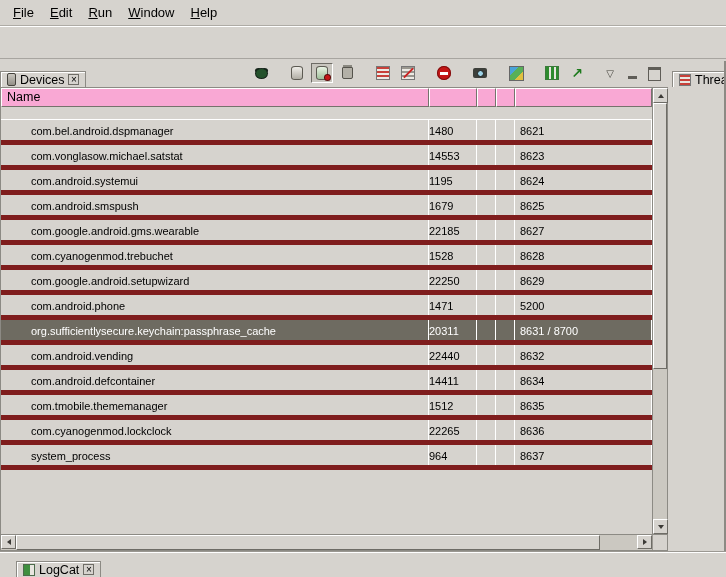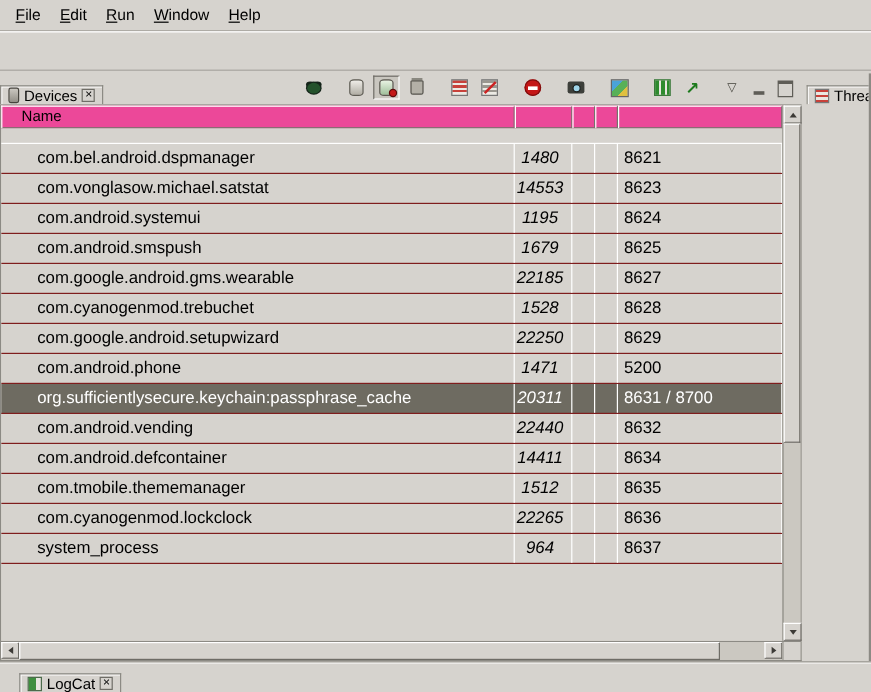--- a/index.html
+++ b/index.html
@@ -81,28 +81,28 @@
   .view-menu-icon::before { content:"▽"; font-size:10px; color:#44423c; line-height:1; }
   .minimize-icon::before { content:""; width:9px; height:3px; background:#5f5d57; margin-top:7px; }
   .maximize-icon::before { content:""; width:11px; height:10px; border:1px solid #5f5d57; border-top-width:3px; }
 
   
   .table-wrap { flex:1; min-height:0; display:flex; border:1px solid #8c8a84; background:#d6d3ce; }
   .grid { flex:1; min-width:0; display:flex; flex-direction:column; }
   .thead, .row { display:grid; grid-template-columns:428px 48px 19px 19px 1fr; }
   .thead { height:19px; flex:none; }
   .th { border-top:1px solid #fff; border-left:1px solid #fff; border-right:1px solid #75736c;
-        border-bottom:1px solid #75736c; background:#ec4899; font-size:12.5px; line-height:16px;
-        padding-left:16px; overflow:hidden; white-space:nowrap; }
+        border-bottom:1px solid #75736c; background:#f9a8d4; font-size:12.5px; line-height:16px;
+        padding-left:5px; overflow:hidden; white-space:nowrap; }
   .tbody { flex:1; overflow:hidden; background:#d6d3ce; }
   .tbody::before { content:""; display:block; height:12px; border-bottom:1px solid #fff; }
-  .row { height:25px; line-height:23px; border-bottom:1px solid #7f1d1d; font-size:14px; cursor:default; }
+  .row { height:25px; line-height:23px; border-bottom:5px solid #7f1d1d; font-size:11px; cursor:default; }
   .cell { border-right:1px solid #fff; overflow:hidden; white-space:nowrap; }
   .cell.pkg { padding-left:30px; }
-  .cell.pid { text-align:center; padding-right:5px;font-style:italic; }
+  .cell.pid { text-align:left; padding-right:5px; }
   .cell.port { padding-left:5px; }
   .row.selected { background:#6e6b61; color:#fff; }
 
   
   .vscroll { width:15px; flex:none; display:flex; flex-direction:column; border-left:1px solid #8c8a84; background:#cbc8c1; }
   .sbtn { width:15px; height:15px; flex:none; border:1px solid; border-color:#ffffff #6e6c66 #6e6c66 #ffffff;
           background:#d6d3ce; display:flex; align-items:center; justify-content:center; }
   .vtrack { flex:1; position:relative; }
   .vthumb { position:absolute; top:0; left:0; right:0; height:64%;
             border:1px solid; border-color:#ffffff #6e6c66 #6e6c66 #ffffff; background:#d6d3ce; }

